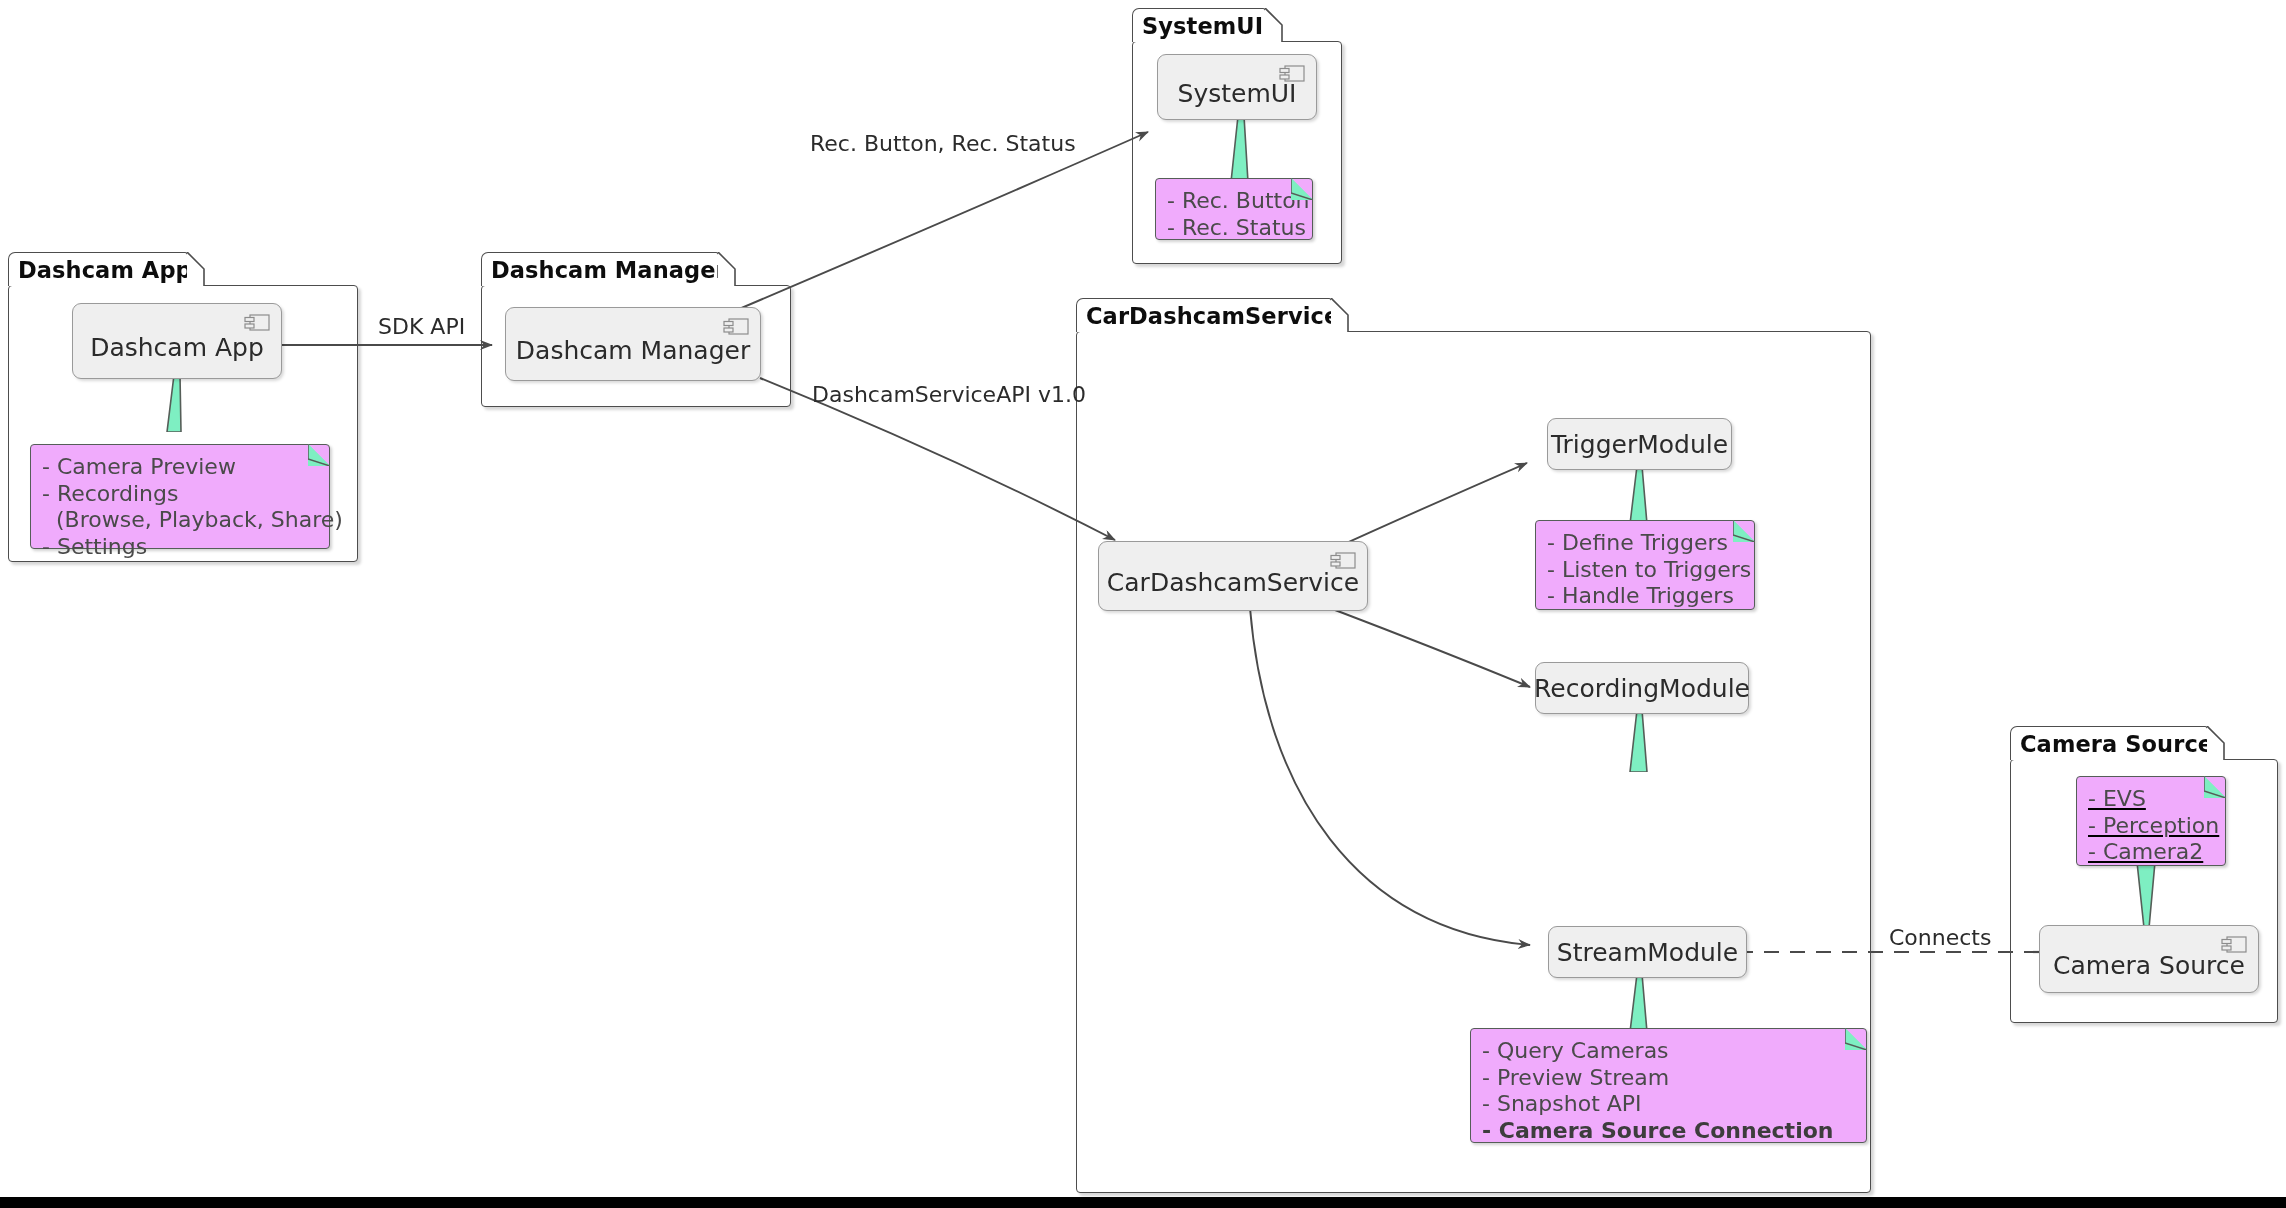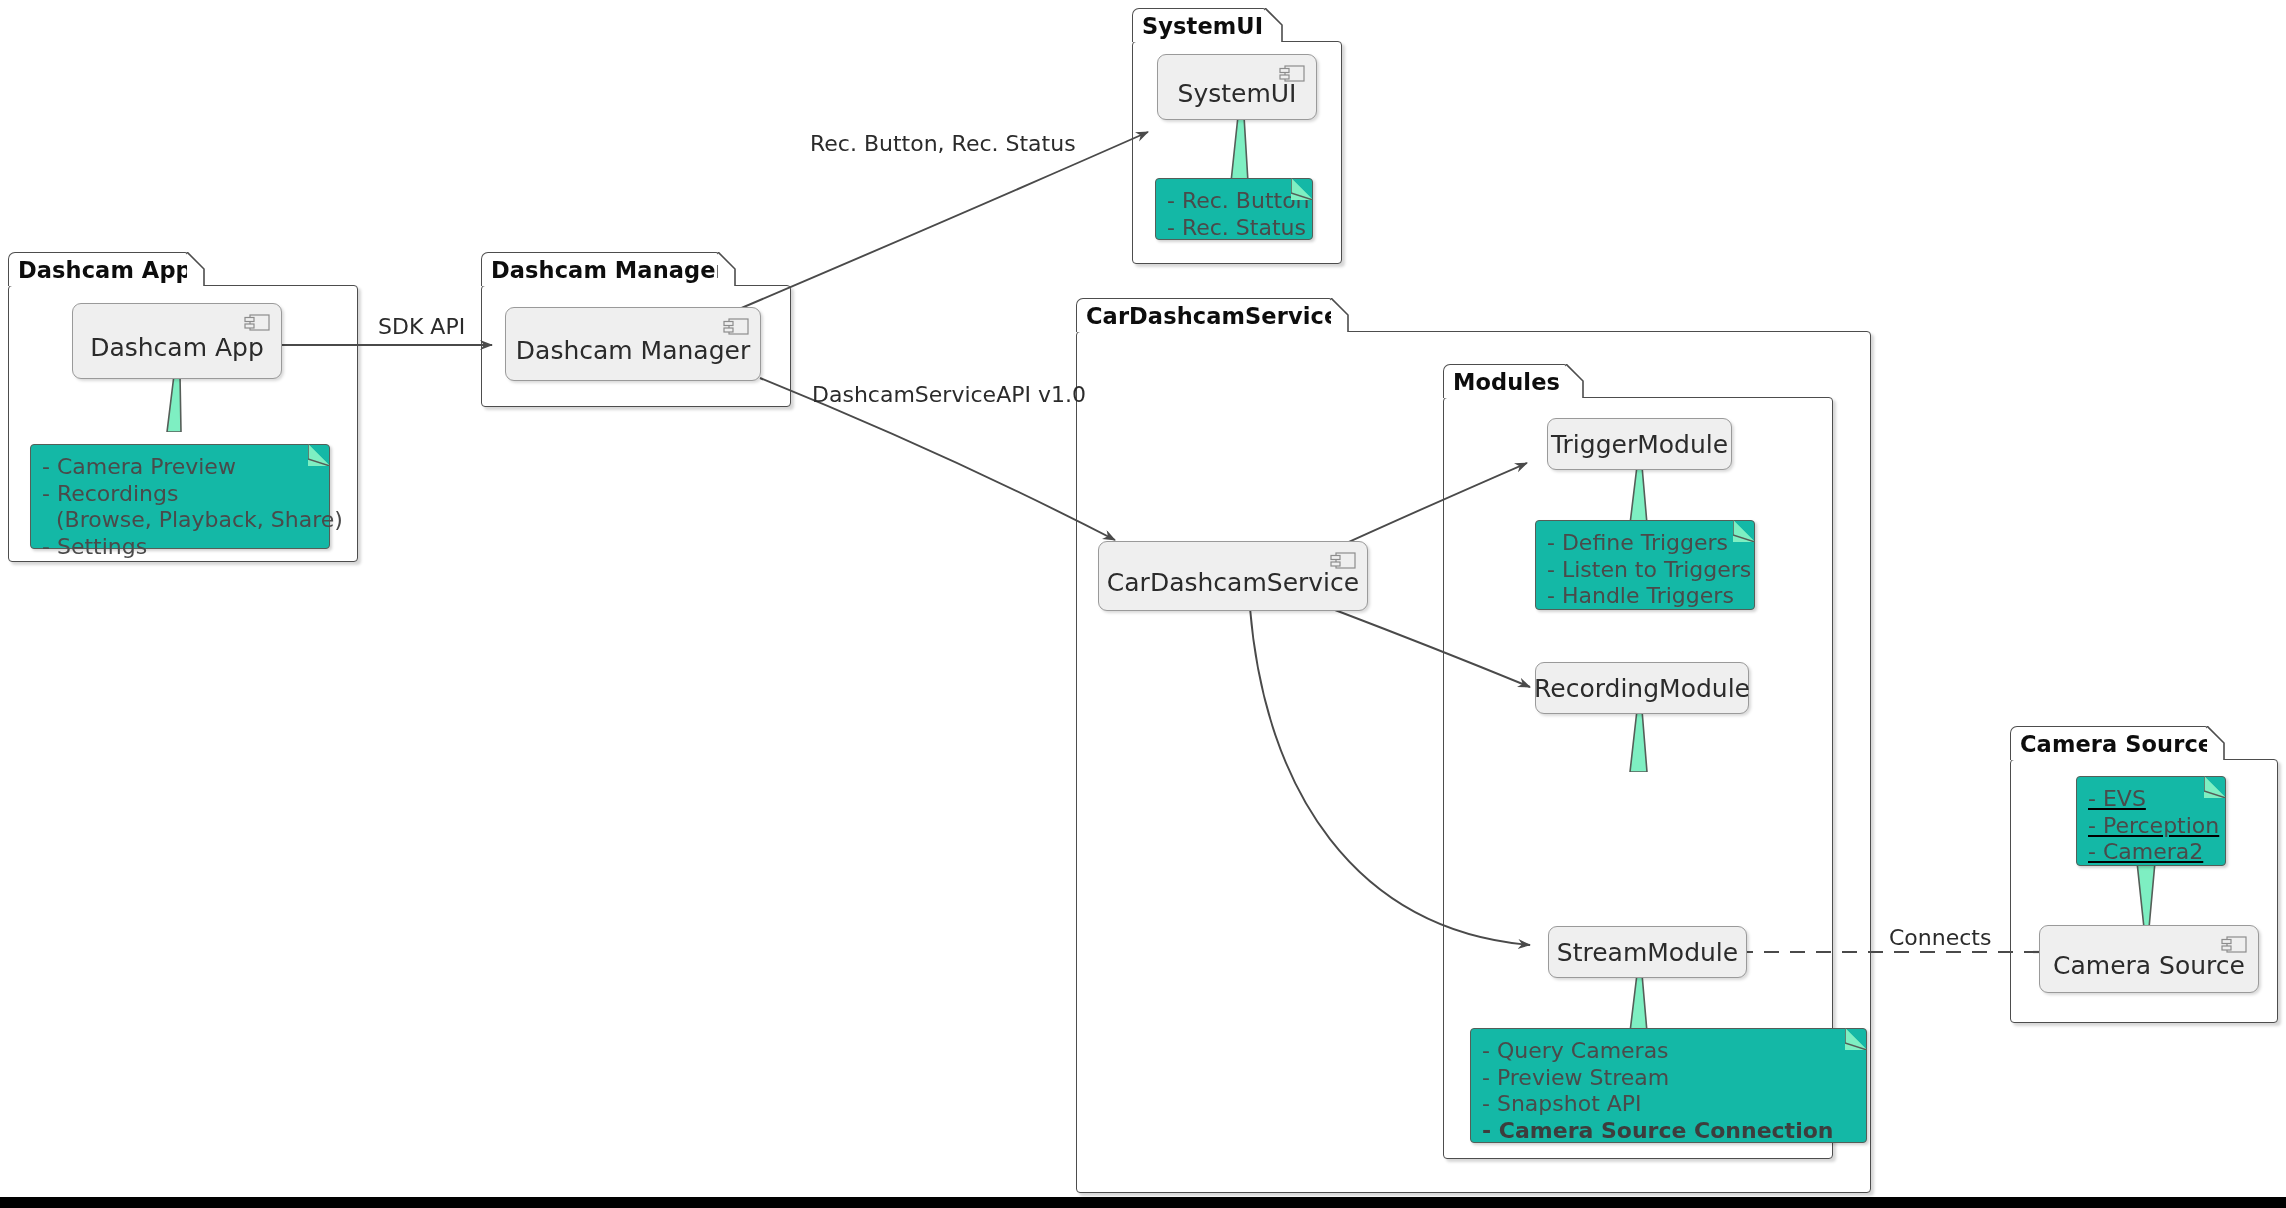--- a/index.html
+++ b/index.html
@@ -98,21 +98,21 @@
     position: absolute;
     right: 11px;
     top: 10px;
     width: 26px;
     height: 17px;
   }
   
   .note {
     position: absolute;
     box-sizing: border-box;
-    background: #14b8a6;
+    background: #f0abfc;
     border: 1.6px solid #555e58;
     border-radius: 4px;
     box-shadow: 2px 2px 3px rgba(0,0,0,0.18);
     z-index: 6;
   }
   .note-fold {
     position: absolute;
     right: -1px;
     top: -1px;
     width: 22px;
@@ -297,30 +297,20 @@
 
   <div class="comp has-icon" style="left:1098px; top:541px; width:270px; height:70px;">
     <svg class="comp-icon" viewBox="0 0 26 17">
       <rect x="6" y="1" width="19" height="15" fill="#efefef" stroke="#8c8c8c" stroke-width="1.2"></rect>
       <rect x="1" y="3.5" width="9" height="4" fill="#efefef" stroke="#8c8c8c" stroke-width="1.2"></rect>
       <rect x="1" y="10" width="9" height="4" fill="#efefef" stroke="#8c8c8c" stroke-width="1.2"></rect>
     </svg>
     <span class="comp-label">CarDashcamService</span>
   </div>
 
-  <div class="pkg" style="left:1443px; top:364px; width:390px; height:795px;">
-    <div class="pkg-tab" style="width:124px;">
-      <span class="pkg-tab-label">Modules</span>
-    </div>
-    <svg class="pkg-tab-slant" style="left:123px;" viewBox="0 0 18 34">
-      <path d="M0,0 L17,17 L17,34 L0,34 Z" fill="#ffffff" stroke="none"></path>
-      <path d="M0,0 L17,17 L17,34" fill="none" stroke="#4d4d4d" stroke-width="1.6"></path>
-    </svg>
-    <div class="pkg-body" style="top:33px; width:390px; height:762px;"></div>
-  </div>
 
   <div class="comp" style="left:1547px; top:418px; width:185px; height:52px;">
     <span class="comp-label">TriggerModule</span>
   </div>
   <svg class="note-link" style="left:1625px; top:466px; width:30px; height:58px;" viewBox="0 0 30 58">
     <path d="M12,0 L17,0 L22,58 L5,58 Z" fill="#7eefc2" stroke="#555e58" stroke-width="1.6"></path>
   </svg>
   <div class="note" style="left:1535px; top:520px; width:220px; height:90px;">
     <svg class="note-fold" viewBox="0 0 22 22">
       <path d="M0,0 L22,22 L0,22 Z" fill="#7eefc2"></path>

